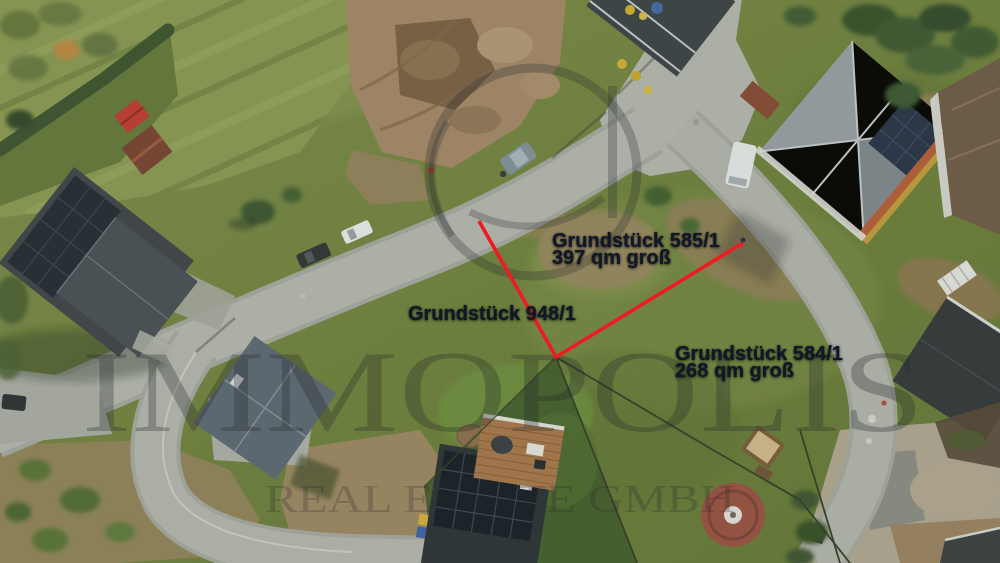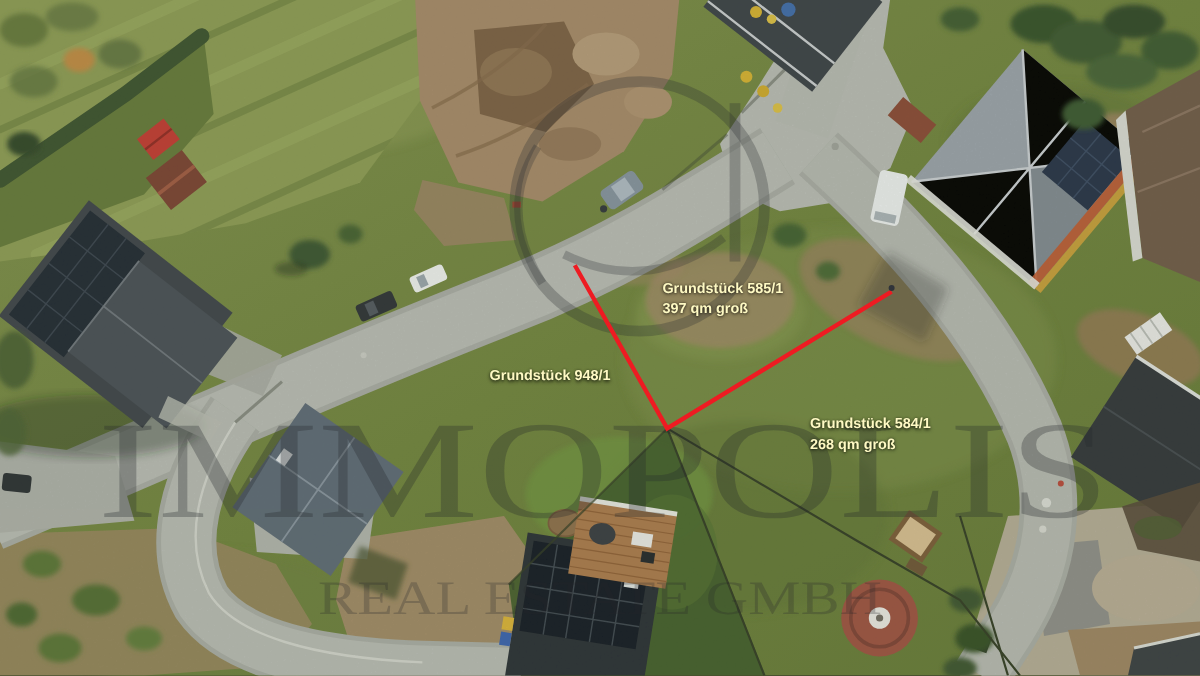--- a/index.html
+++ b/index.html
@@ -1,19 +1,19 @@
 <!DOCTYPE html>
 <html><head>
 <meta charset="utf-8">
 <style>
   html,body{margin:0;padding:0;background:#222;}
   .stage{position:relative;width:1000px;height:563px;overflow:hidden;
          background:#74853f;font-family:"Liberation Sans",sans-serif;}
   .stage svg{position:absolute;left:0;top:0;}
-  .pl{position:absolute;color:#fef9c3;font-weight:bold;font-size:12px;line-height:17px;
+  .pl{position:absolute;color:#0f172a;font-weight:bold;font-size:20px;line-height:17px;
       text-shadow:0 1px 3px rgba(0,0,0,.65),0 0 2px rgba(0,0,0,.45);white-space:nowrap;}
   .pl .size{display:block;margin-top:0;}
 </style>
 </head>
 <body>
 
 <div class="stage">
 <svg width="1000" height="563" viewBox="0 0 1000 563">
   <defs>
     <linearGradient id="gGrass" x1="0" y1="0" x2="1" y2="1">

